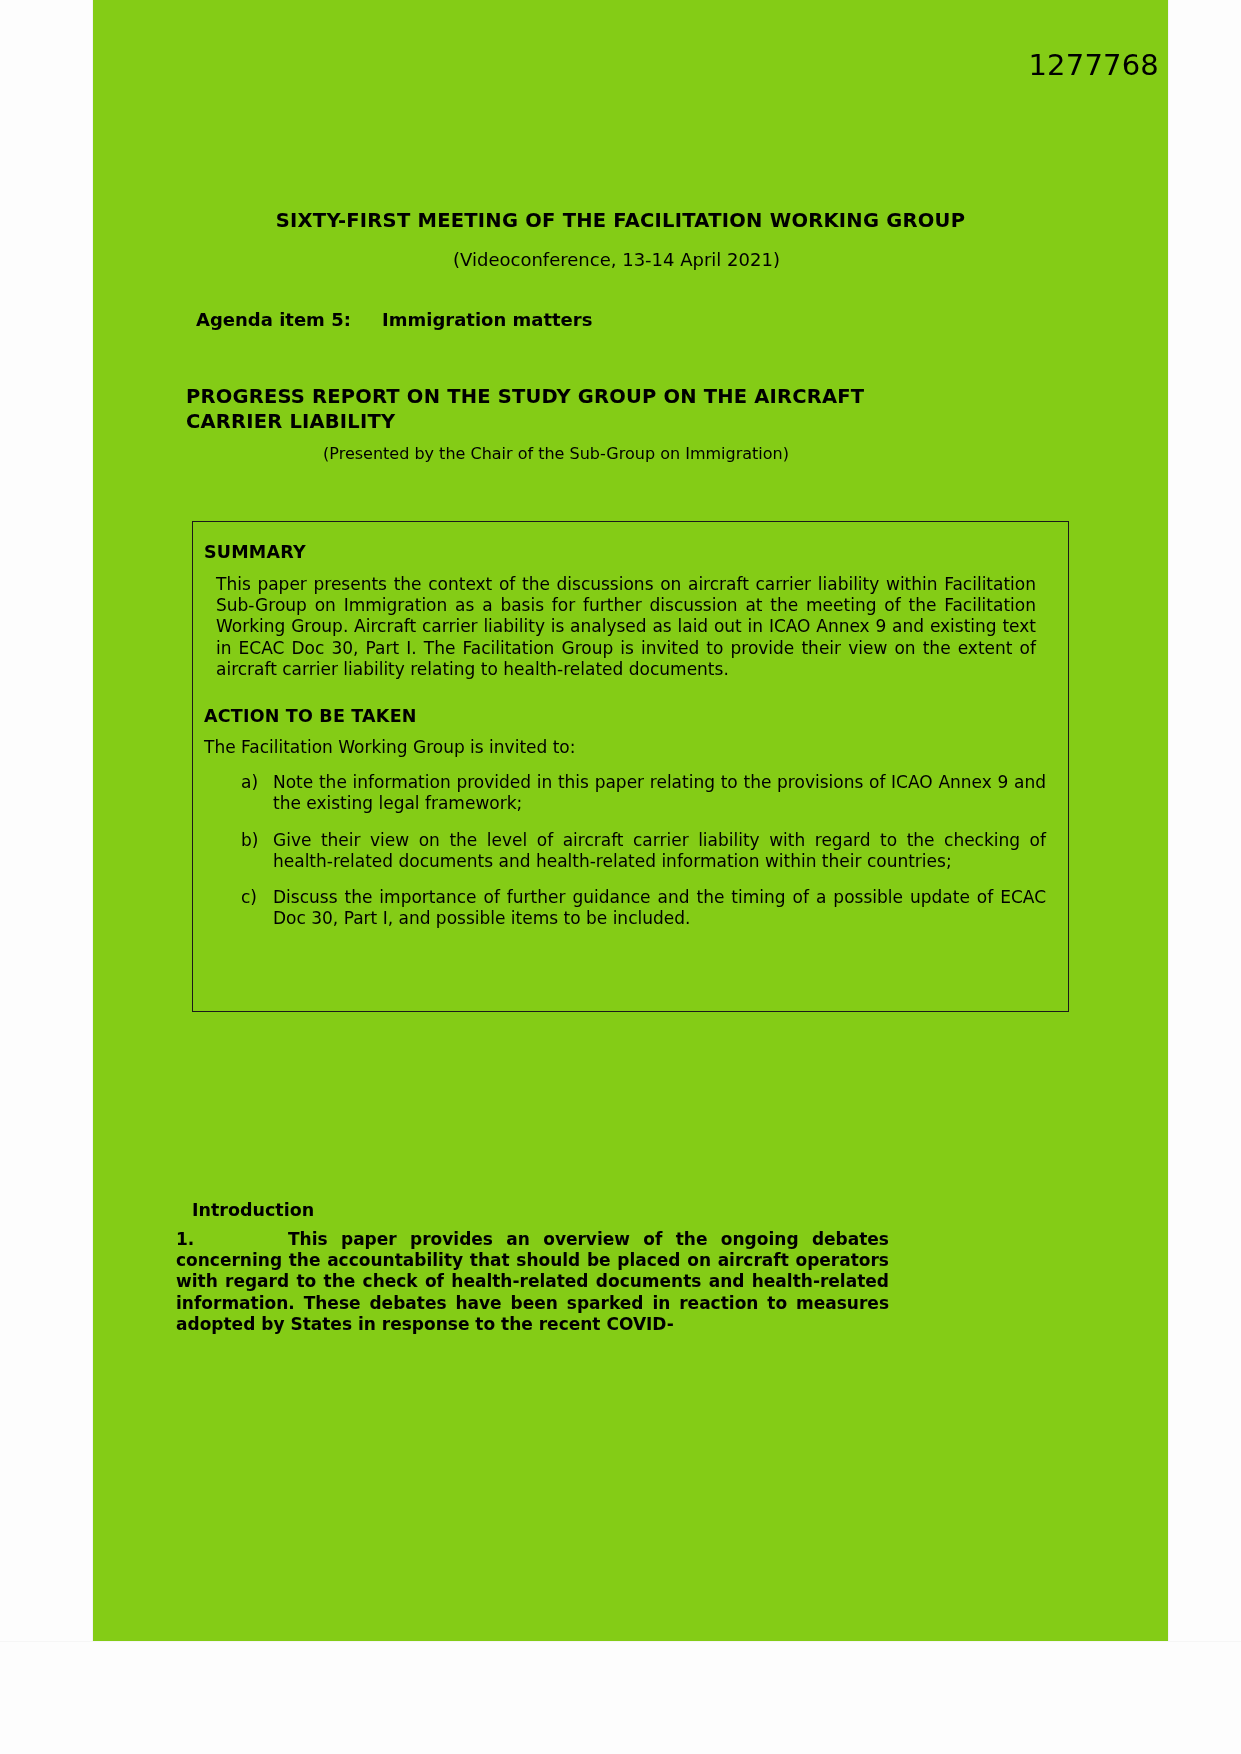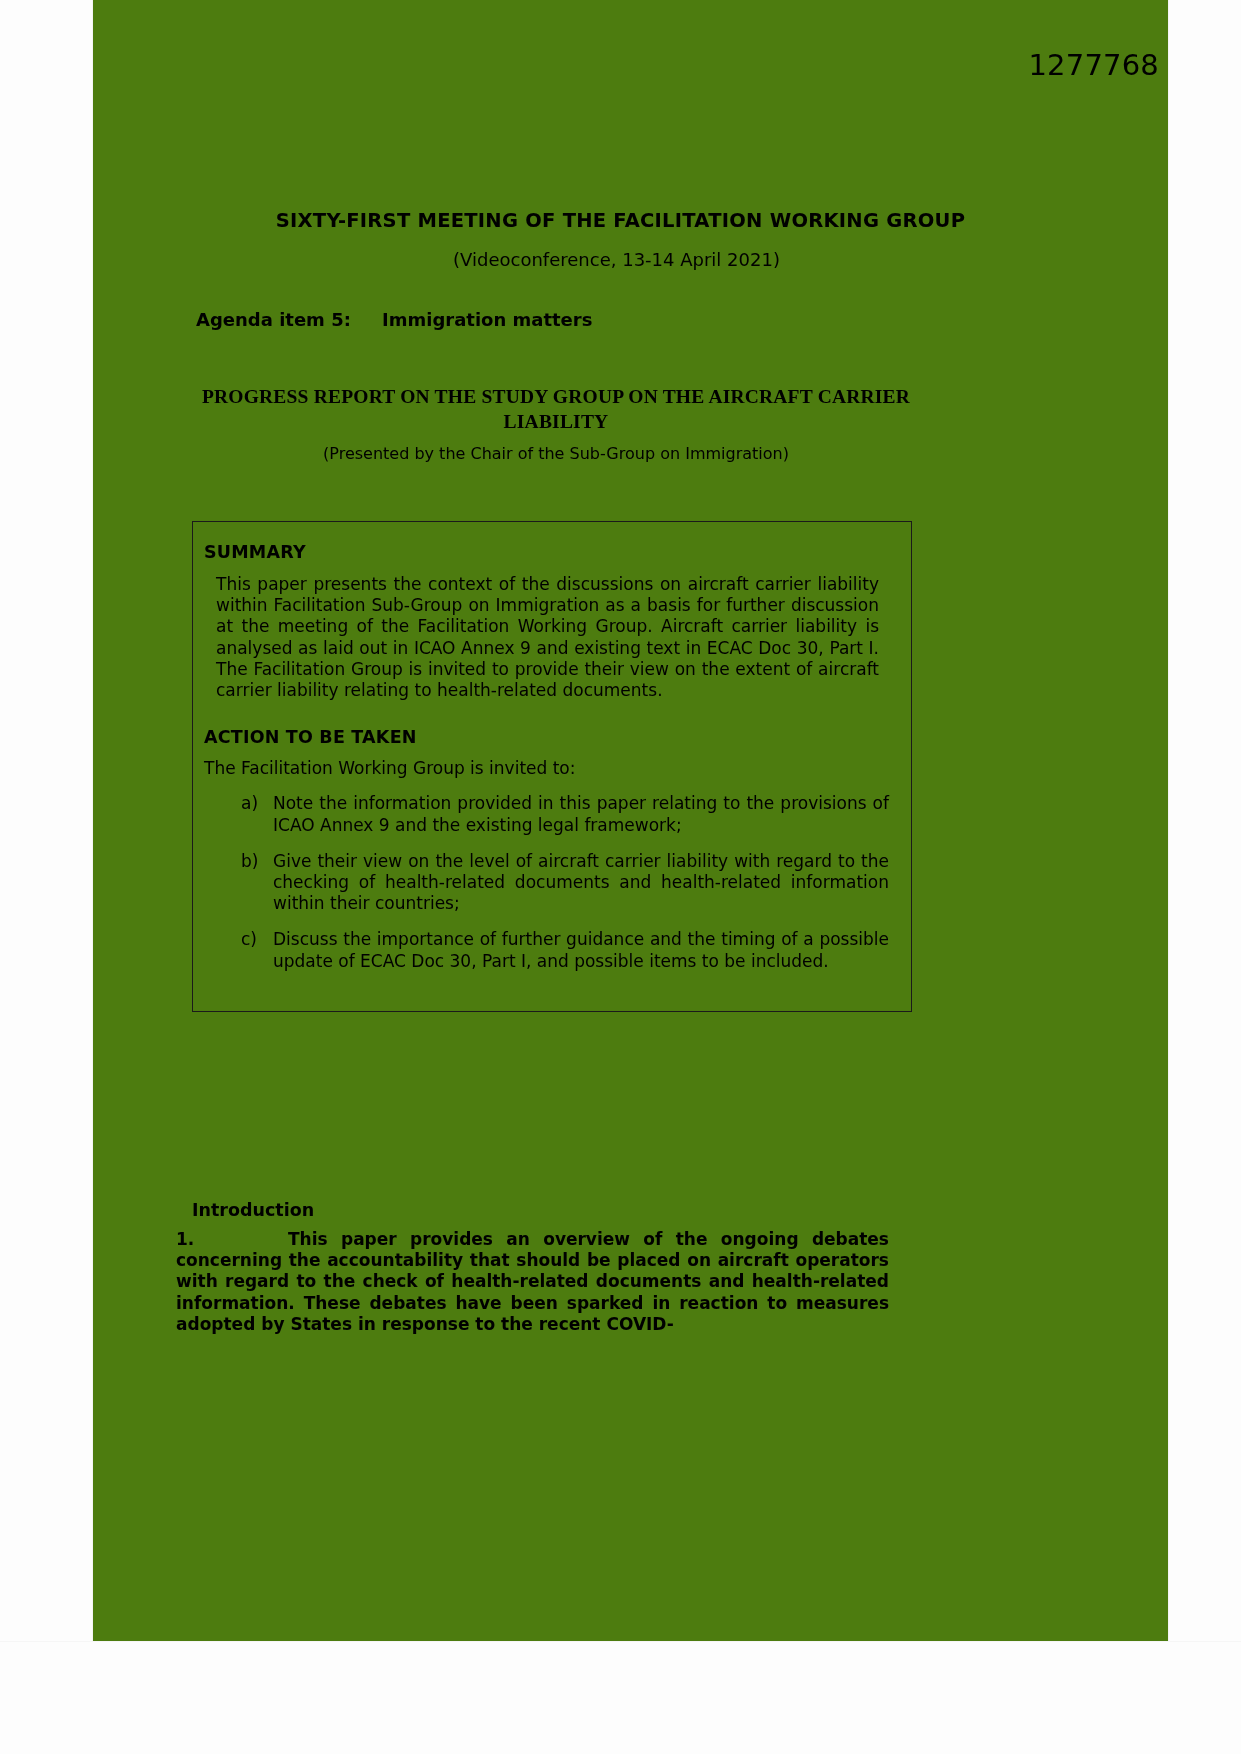--- a/index.html
+++ b/index.html
@@ -8,21 +8,21 @@
     background: #ffffff;
   }
   body {
     font-family: "DejaVu Sans", sans-serif;
     color: #000000;
   }
   .page {
     position: relative;
     width: 1241px;
     height: 1754px;
-    background: #4d7c0f;
+    background: #84cc16;
     margin: 0 auto;
     overflow: hidden;
     box-sizing: border-box;
   }
   
   .scan-edge-left {
     position: absolute;
     left: 0; top: 0;
     width: 92px; height: 100%;
     background: #fdfdfd;
@@ -81,41 +81,39 @@
     white-space: nowrap;
   }
   .agenda-label { display: inline-block; width: 186px; }
   .agenda-value { display: inline-block; }
 
   .paper-title {
     position: absolute;
     top: 384px;
     left: 186px;
     width: 740px;
-    text-align: center;
     font-weight: bold;
     font-size: 19.5px;
     line-height: 25px;
     letter-spacing: 0.2px;
-    font-family: Liberation Serif, serif;
   }
   .paper-presenter {
     position: absolute;
     top: 444px;
     left: 186px;
     width: 740px;
     text-align: center;
     font-size: 16px;
   }
 
   .summary-box {
     position: absolute;
     top: 521px;
     left: 192px;
-    width: 720px;
+    width: 877px;
     height: 491px;
     border: 1px solid #1a1a1a;
     box-sizing: border-box;
   }
   .box-inner {
     padding: 20px 20px 0 11px;
   }
   .sec-heading {
     font-weight: bold;
     font-size: 17.5px;

